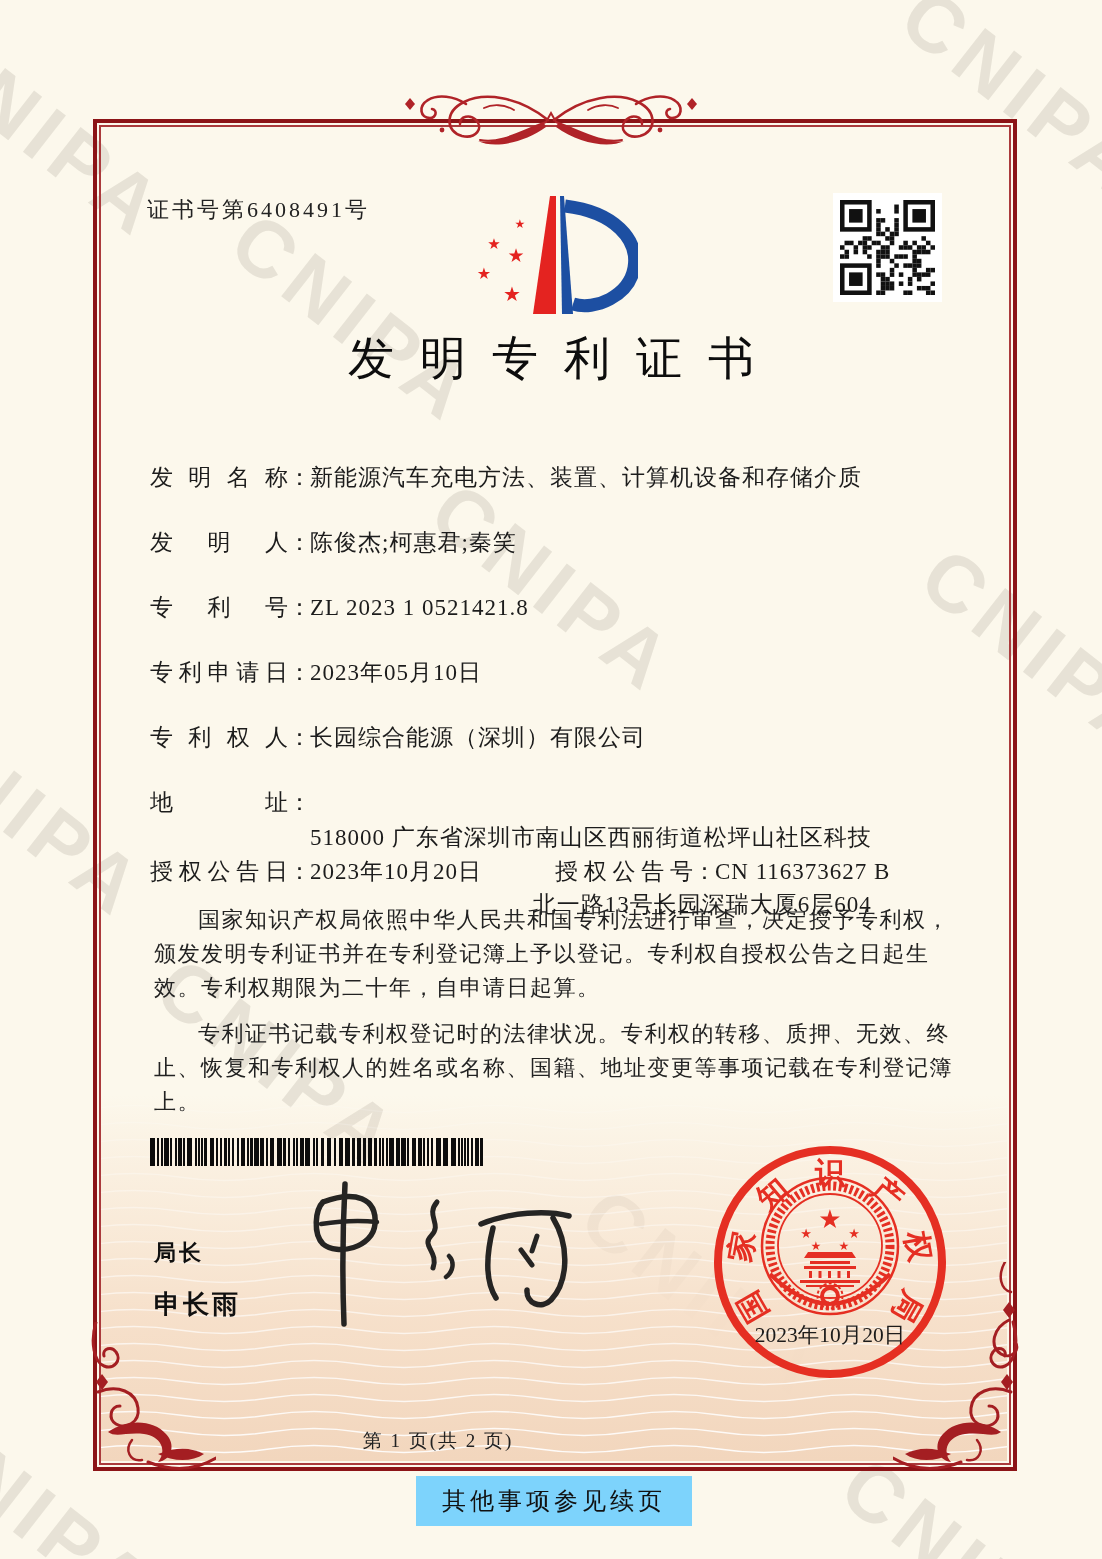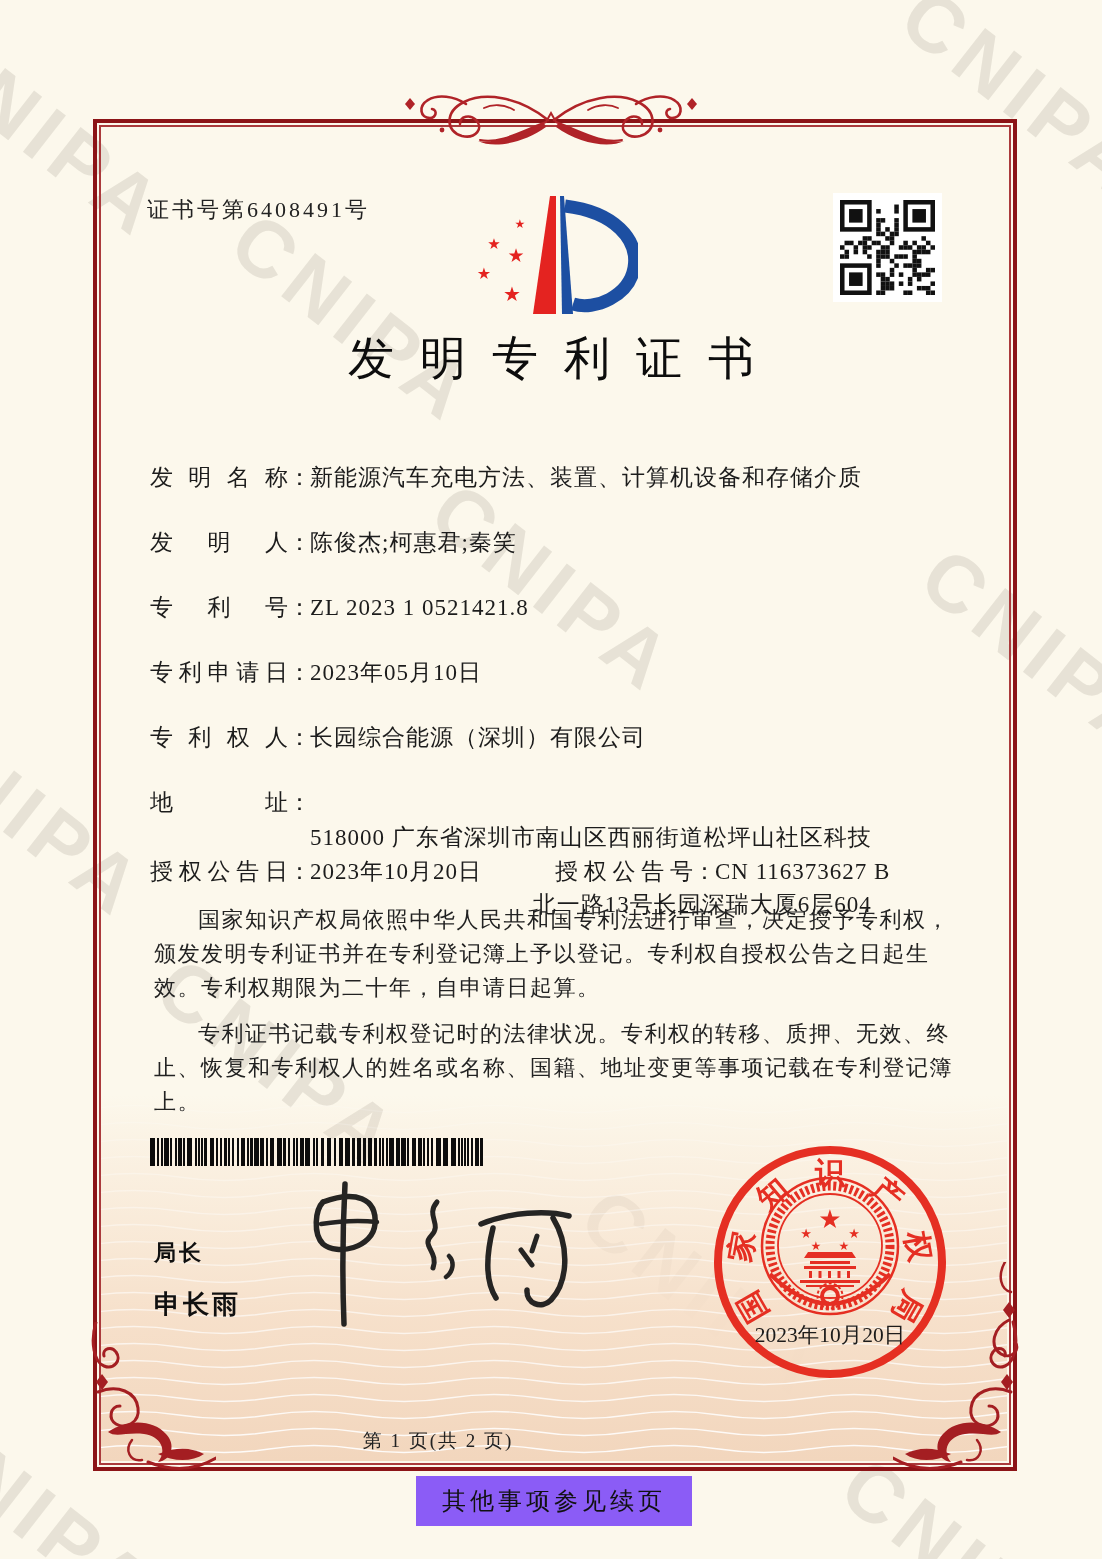--- a/index.html
+++ b/index.html
@@ -49,21 +49,21 @@
   .waves{position:absolute;left:99px;top:1095px;}
 
   
   .fl-top{position:absolute;left:396px;top:86px;}
   .fl-bl{position:absolute;left:86px;top:1322px;}
   .fl-br{position:absolute;left:893px;top:1262px;}
 
   
   .page-num{position:absolute;left:0;top:1428px;width:876px;text-align:center;font-size:19px;
             letter-spacing:2px;color:#222;}
-  .cont-note{position:absolute;left:416px;top:1476px;background:#8b5cf6;padding:9px 26px;
+  .cont-note{position:absolute;left:416px;top:1476px;background:#7dd3fc;padding:9px 26px;
              font-size:24px;letter-spacing:4px;color:#111;}
 </style>
 </head>
 <body>
 
 <div class="page">
 
   <div id="wm-layer">
       <div class="wm" style="left: -40px; top: 10px;">CNIPA</div>
       <div class="wm" style="left: 940px; top: -30px;">CNIPA</div>

